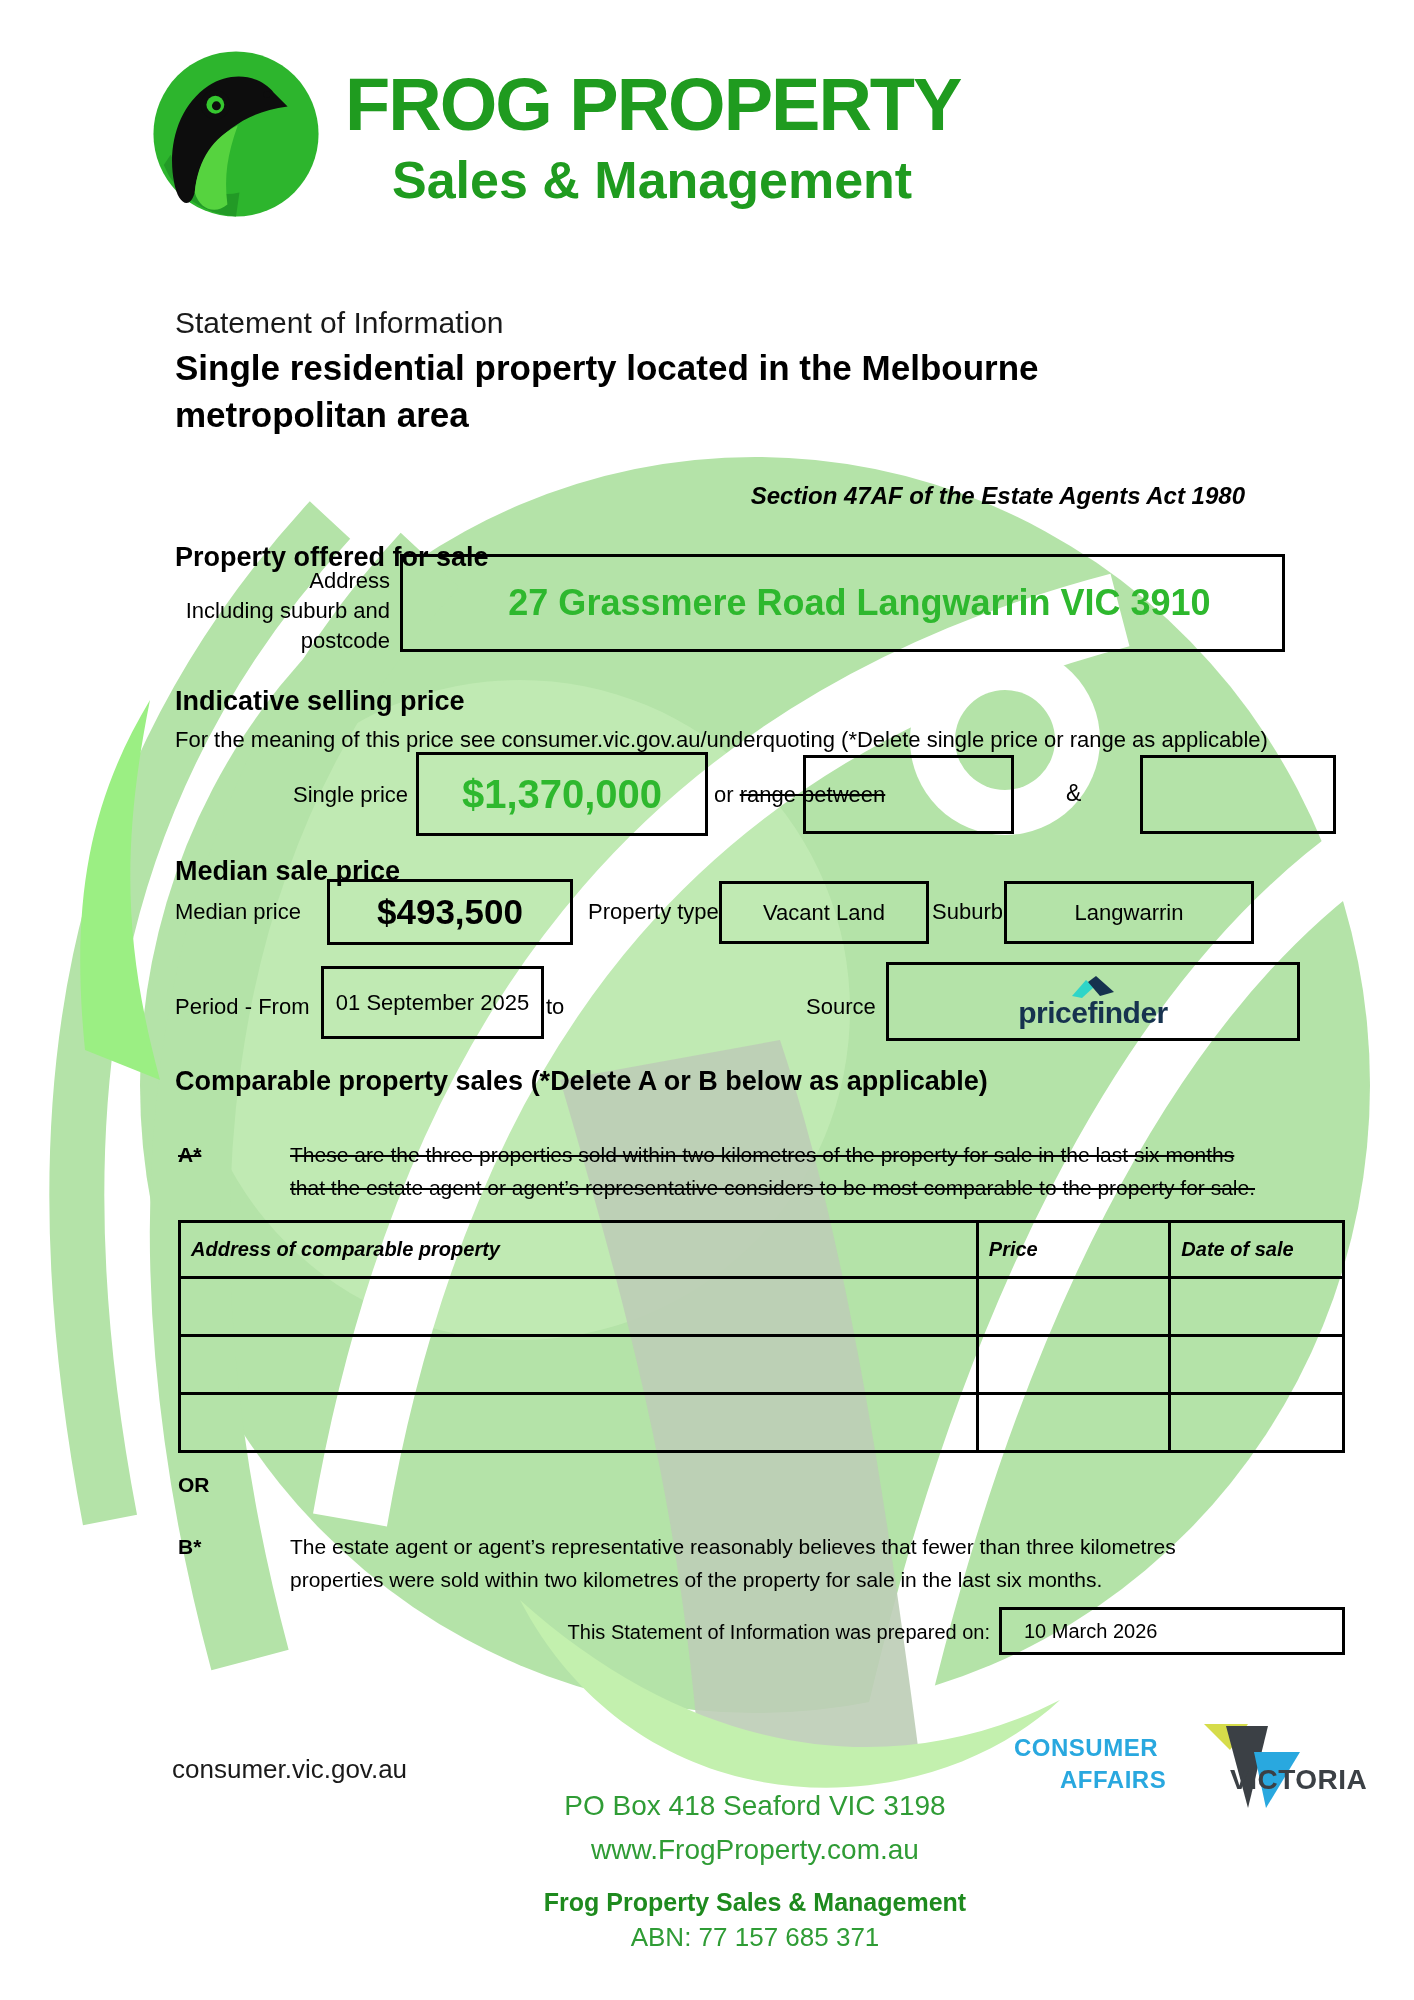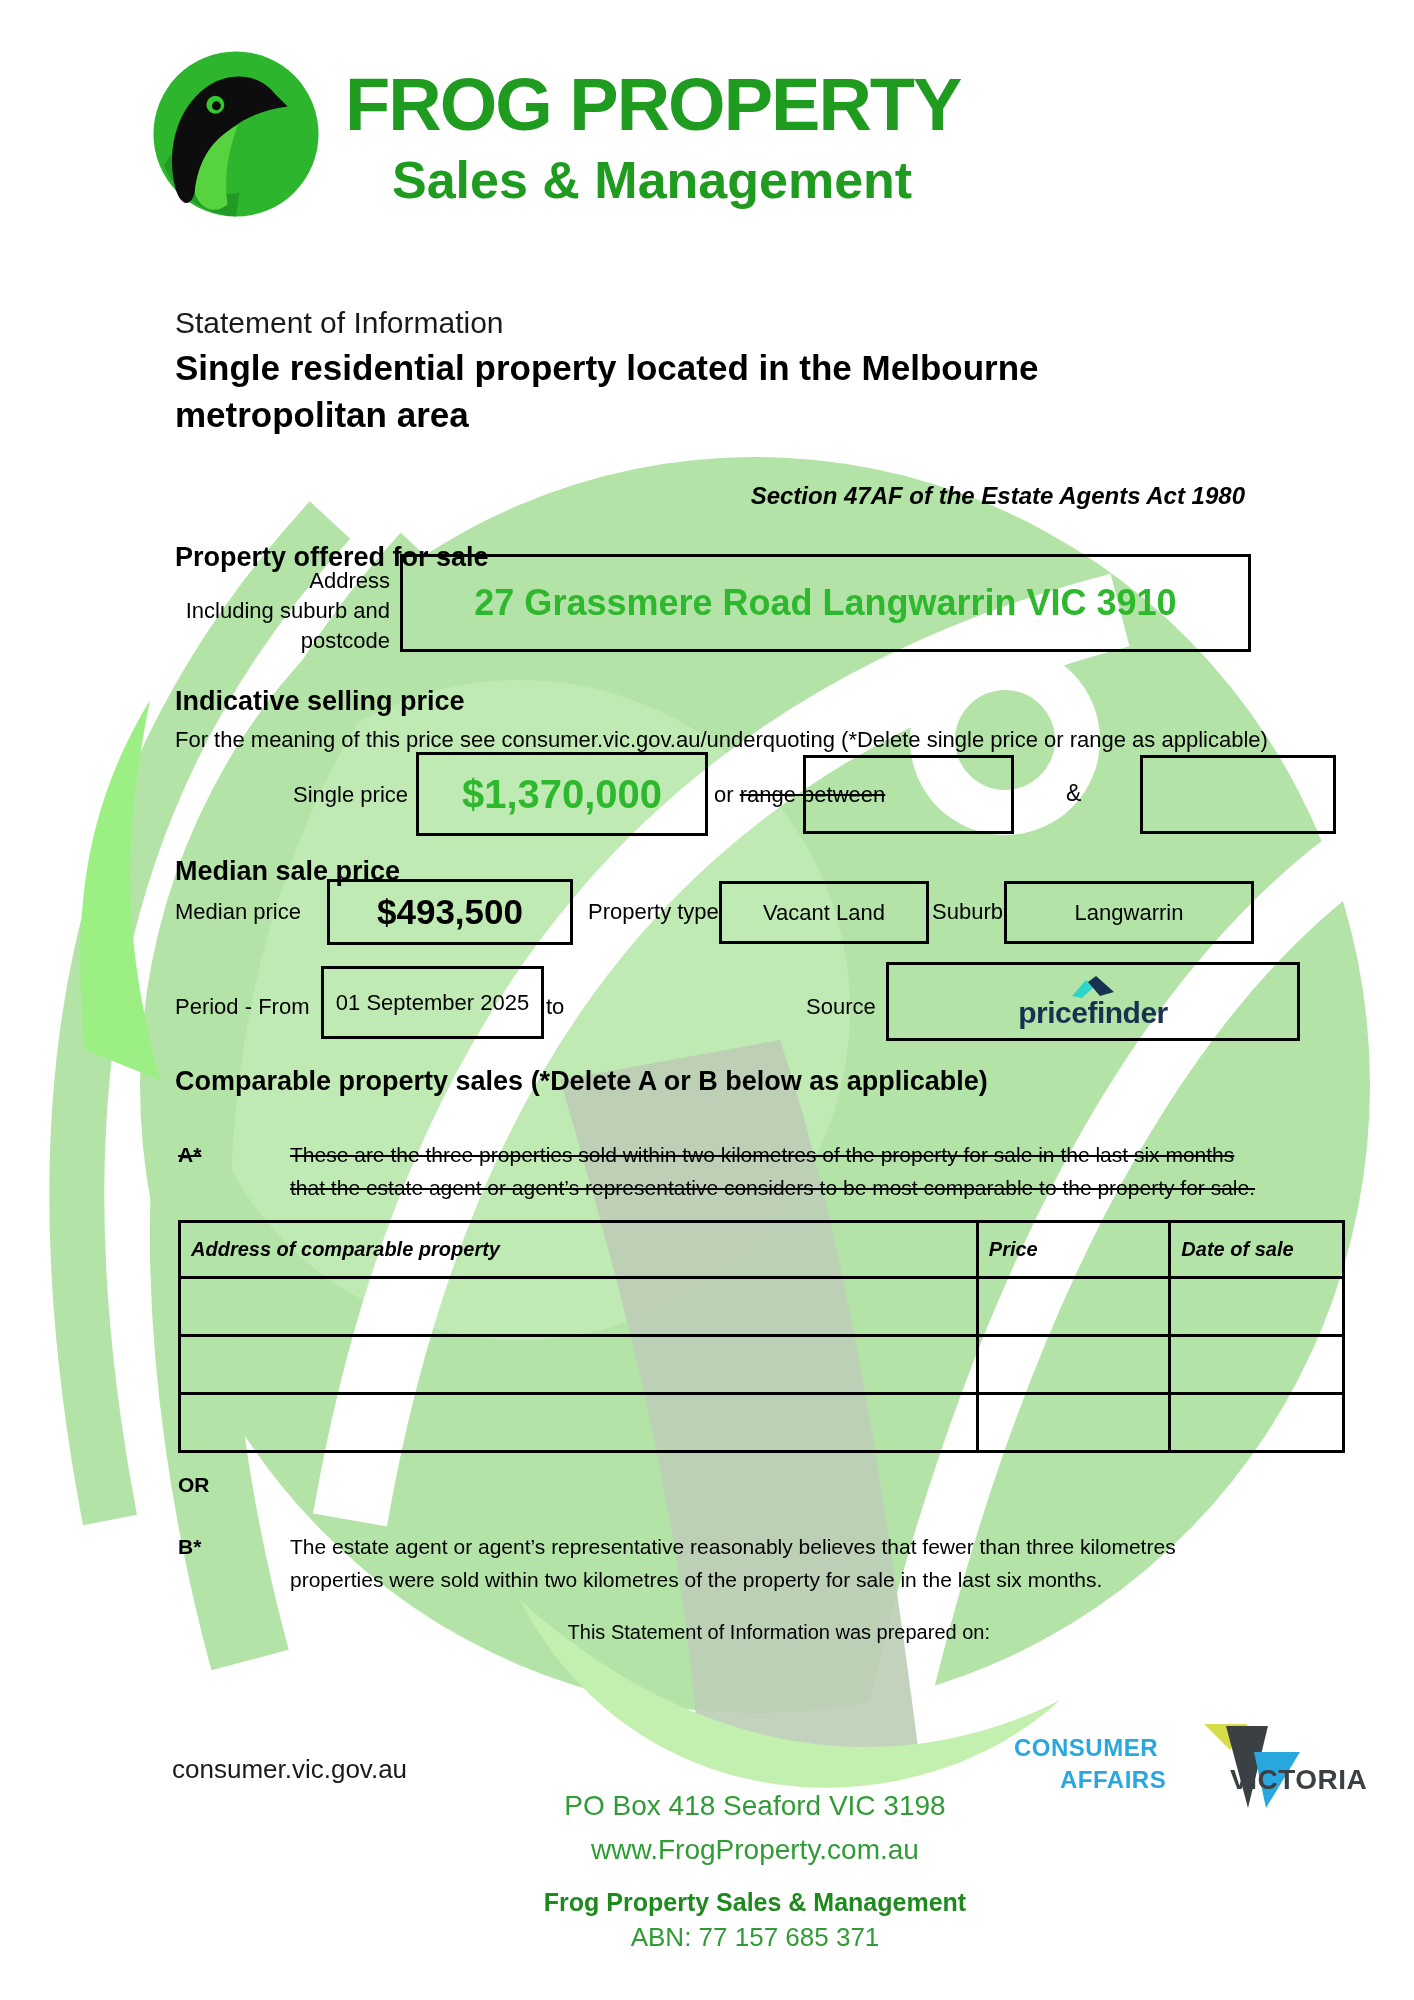--- a/index.html
+++ b/index.html
@@ -77,21 +77,21 @@
     <div>metropolitan area</div>
   </div>
   <div class="abs z secref rt" style="left:175px; top:482px; width:1070px;font-style:italic;">Section 47AF of the Estate Agents Act 1980</div>
 
   <div class="abs z h" style="left:175px; top:542px;">Property offered for sale</div>
   <div class="abs z lbl rt" style="left:140px; top:566px; width:250px; line-height:30px;">
     <div>Address</div>
     <div>Including suburb and</div>
     <div>postcode</div>
   </div>
-  <div class="abs z box" style="left:400px; top:554px; width:845px; height:92px;">
+  <div class="abs z box" style="left:400px; top:554px; width:845px; height:92px;padding-left:34px;">
     <span class="green" style="font-size:36px; font-weight:bold; white-space:nowrap;">27 Grassmere Road Langwarrin VIC 3910</span>
   </div>
 
   <div class="abs z h" style="left:175px; top:686px;">Indicative selling price</div>
   <div class="abs z note" style="left:175px; top:727px;">For the meaning of this price see consumer.vic.gov.au/underquoting (*Delete single price or range as applicable)</div>
   <div class="abs z lbl rt" style="left:150px; top:782px; width:258px;">Single price</div>
   <div class="abs z box" style="left:416px; top:752px; width:286px; height:78px;">
     <span class="green" style="font-size:40px; font-weight:bold; white-space:nowrap;">$1,370,000</span>
   </div>
   <div class="abs z lbl" style="left:714px; top:782px;">
@@ -173,20 +173,23 @@
   </table>
 
   <div class="abs z smalltxt" style="left:178px; top:1468px; font-weight:bold;">OR</div>
   <div class="abs z smalltxt" style="left:178px; top:1530px; font-weight:bold;">B*</div>
   <div class="abs z smalltxt" style="left:290px; top:1530px; width:1090px;">
     <div>The estate agent or agent’s representative reasonably believes that fewer than three kilometres</div>
     <div>properties were sold within two kilometres of the property for sale in the last six months.</div>
   </div>
 
   <div class="abs z rt" style="left:400px; top:1621px; width:590px; font-size:20px; white-space:nowrap; text-align:right;">This Statement of Information was prepared on:</div>
+  <div class="abs z box" style="left:999px; top:1607px; width:346px; height:48px; justify-content:flex-start; padding-left:22px; box-sizing:border-box;">
+    <span style="font-size:20px; white-space:nowrap;">10 March 2026</span>
+  </div>
 
   <div class="abs z" style="left:172px; top:1754px; font-size:26px; color:#1a1a1a; white-space:nowrap;">consumer.vic.gov.au</div>
 
   <div class="abs z" style="left:1008px; top:1726px; width:340px; height:90px;">
     <svg style="position:absolute; left:188px; top:-2px;" width="110" height="86" viewBox="0 0 110 86">
       <polygon points="8,0 52,0 34,26" fill="#d6dc4a"></polygon>
       <polygon points="30,2 72,2 52,84" fill="#3b4045"></polygon>
       <polygon points="58,28 104,28 70,84" fill="#29a8df"></polygon>
     </svg>
     <div class="cav-cyan" style="position:absolute; left:6px; top:8px;">CONSUMER</div>

